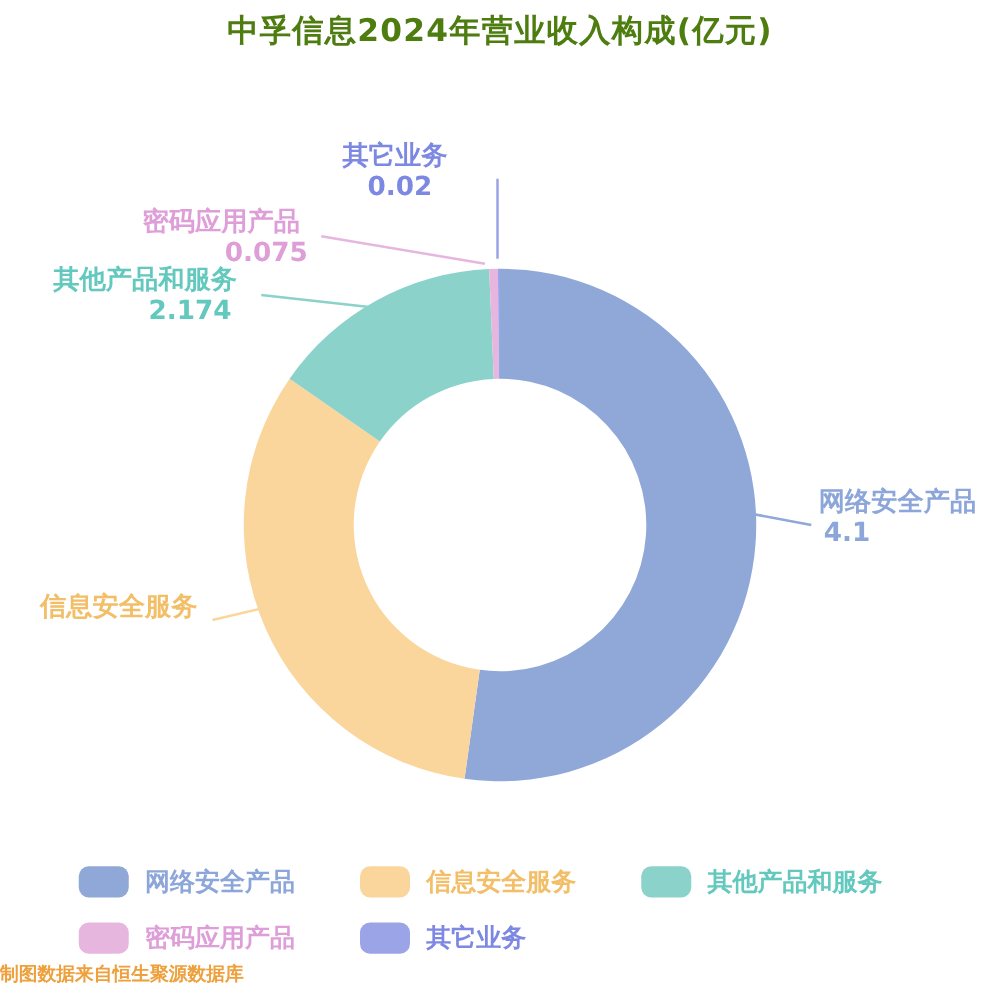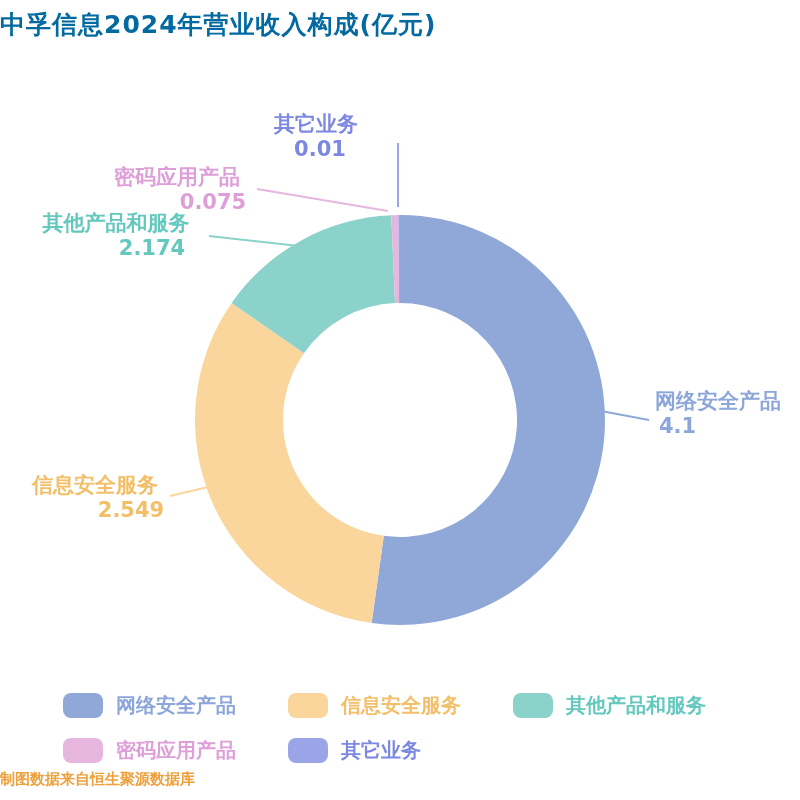--- a/index.html
+++ b/index.html
@@ -7,23 +7,24 @@
   body {
     position: relative;
     background: #ffffff;
     font-family: "DejaVu Sans", "Liberation Sans", sans-serif;
     overflow: hidden;
   }
   .chart-title {
     position: absolute;
     top: 8px; left: 0;
     width: 800px;
+    text-align: center;
     font-size: 25px;
     font-weight: 700;
-    color: #0369a1;
+    color: #4d7c0f;
     letter-spacing: 1px;
   }
   .chart-svg { position: absolute; left: 0; top: 0; }
   .slice-label {
     position: absolute;
     width: 190px;
     font-size: 21px;
     font-weight: 700;
     line-height: 25px;
     text-align: center;
@@ -77,36 +78,35 @@
     <polyline points="601,411 649,420" fill="none" stroke="#8FA8D8"></polyline>
     <polyline points="221,484 170,496" fill="none" stroke="#FAD69C"></polyline>
     <polyline points="299,246 209,236" fill="none" stroke="#8BD2CB"></polyline>
     <polyline points="388,211 257,189" fill="none" stroke="#E7B6DF"></polyline>
     <polyline points="398,207 398,143" fill="none" stroke="#9BA4E6"></polyline>
   </g>
 </svg>
 
 <div class="slice-label" style="left: 226px; top: 112px; width: 180px; color: rgb(125, 136, 226);">
   <div class="nm">其它业务</div>
-  <div class="val shift-sm">0.01</div>
+  <div class="val shift-sm">0.02</div>
 </div>
 
 <div class="slice-label" style="left: 82px; top: 165px; color: rgb(222, 159, 217);">
   <div class="nm">密码应用产品</div>
   <div class="val shift">0.075</div>
 </div>
 
 <div class="slice-label" style="left: 21px; top: 211px; color: rgb(99, 200, 189);">
   <div class="nm">其他产品和服务</div>
   <div class="val shift">2.174</div>
 </div>
 
 <div class="slice-label" style="left: 0px; top: 473px; color: rgb(242, 190, 103);">
   <div class="nm">信息安全服务</div>
-  <div class="val shift">2.549</div>
 </div>
 
 <div class="slice-label align-left" style="left: 655px; top: 389px; color: rgb(140, 166, 218);">
   <div class="nm">网络安全产品</div>
   <div class="val shift-sm">4.1</div>
 </div>
 
 <div>
   <div class="legend-item" style="left:63px; top:692px;">
     <span class="swatch" style="background: rgb(143, 168, 216);"></span>

